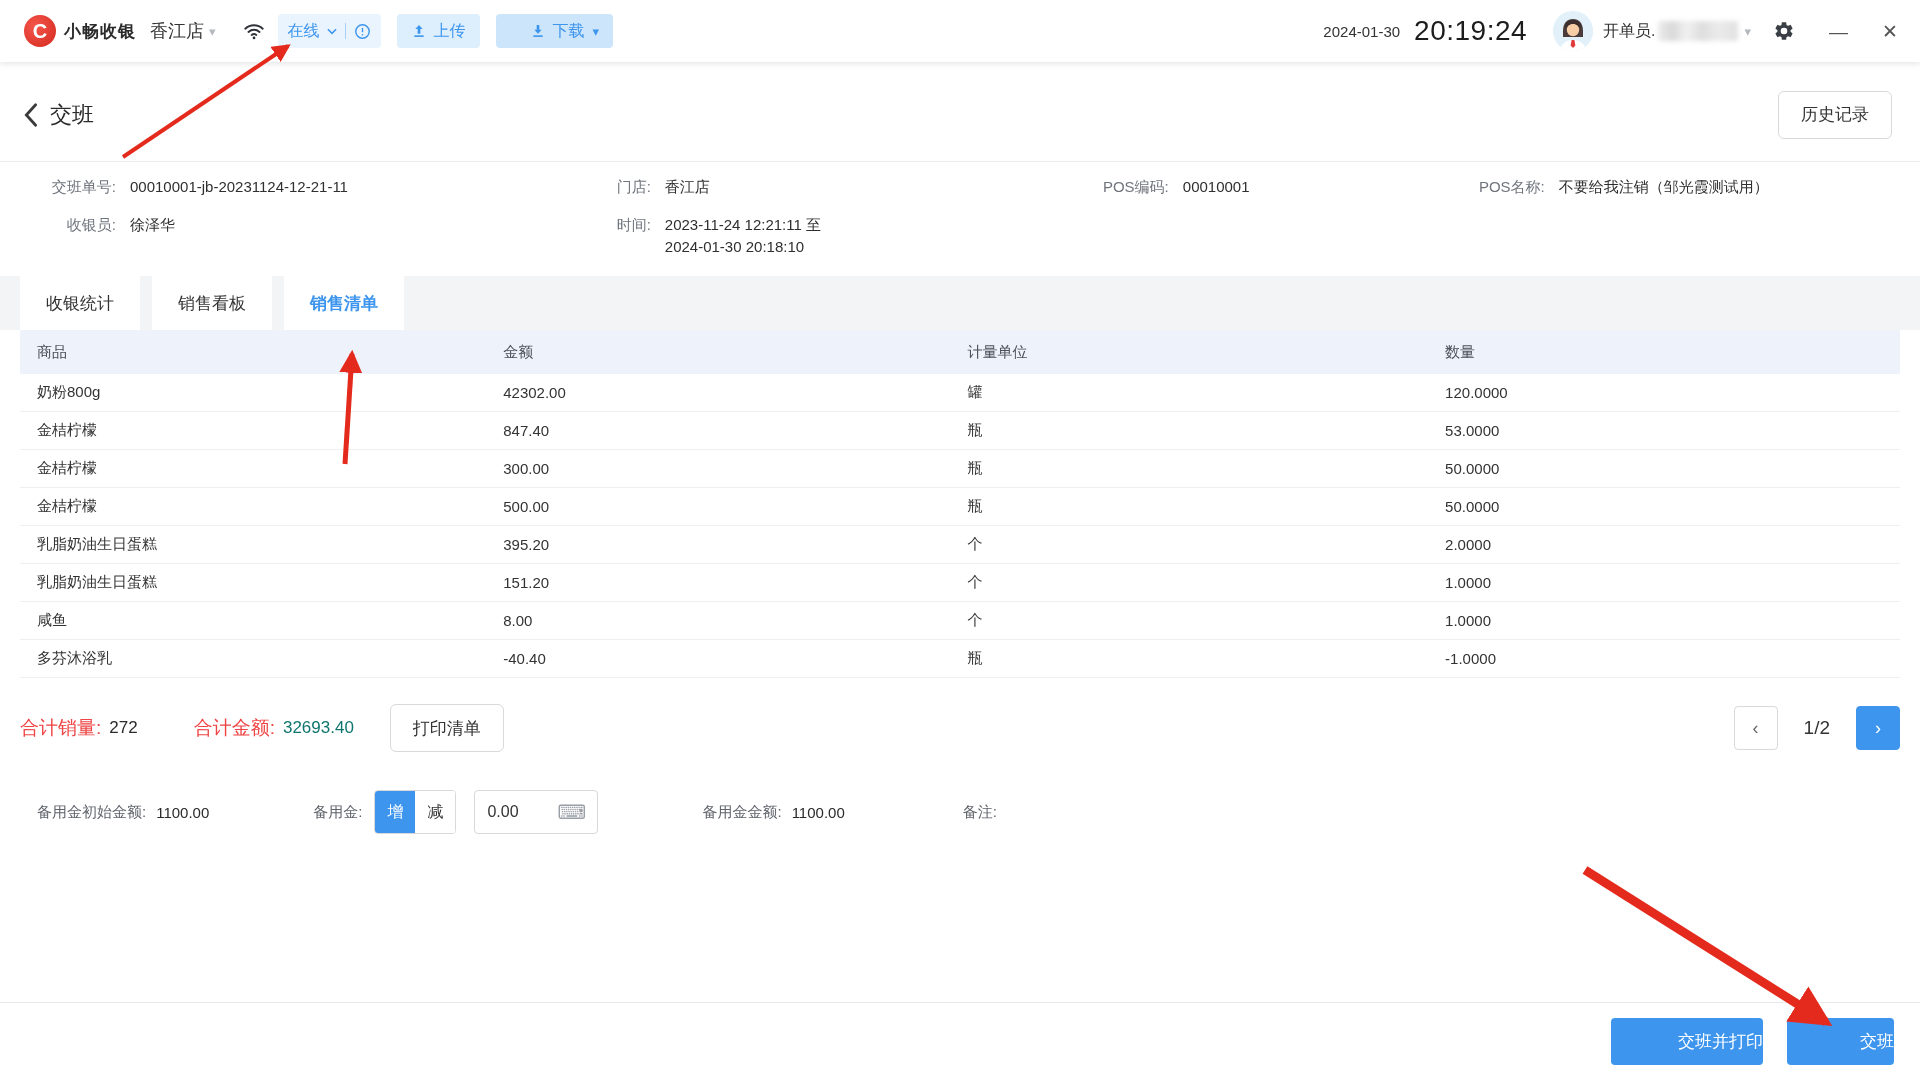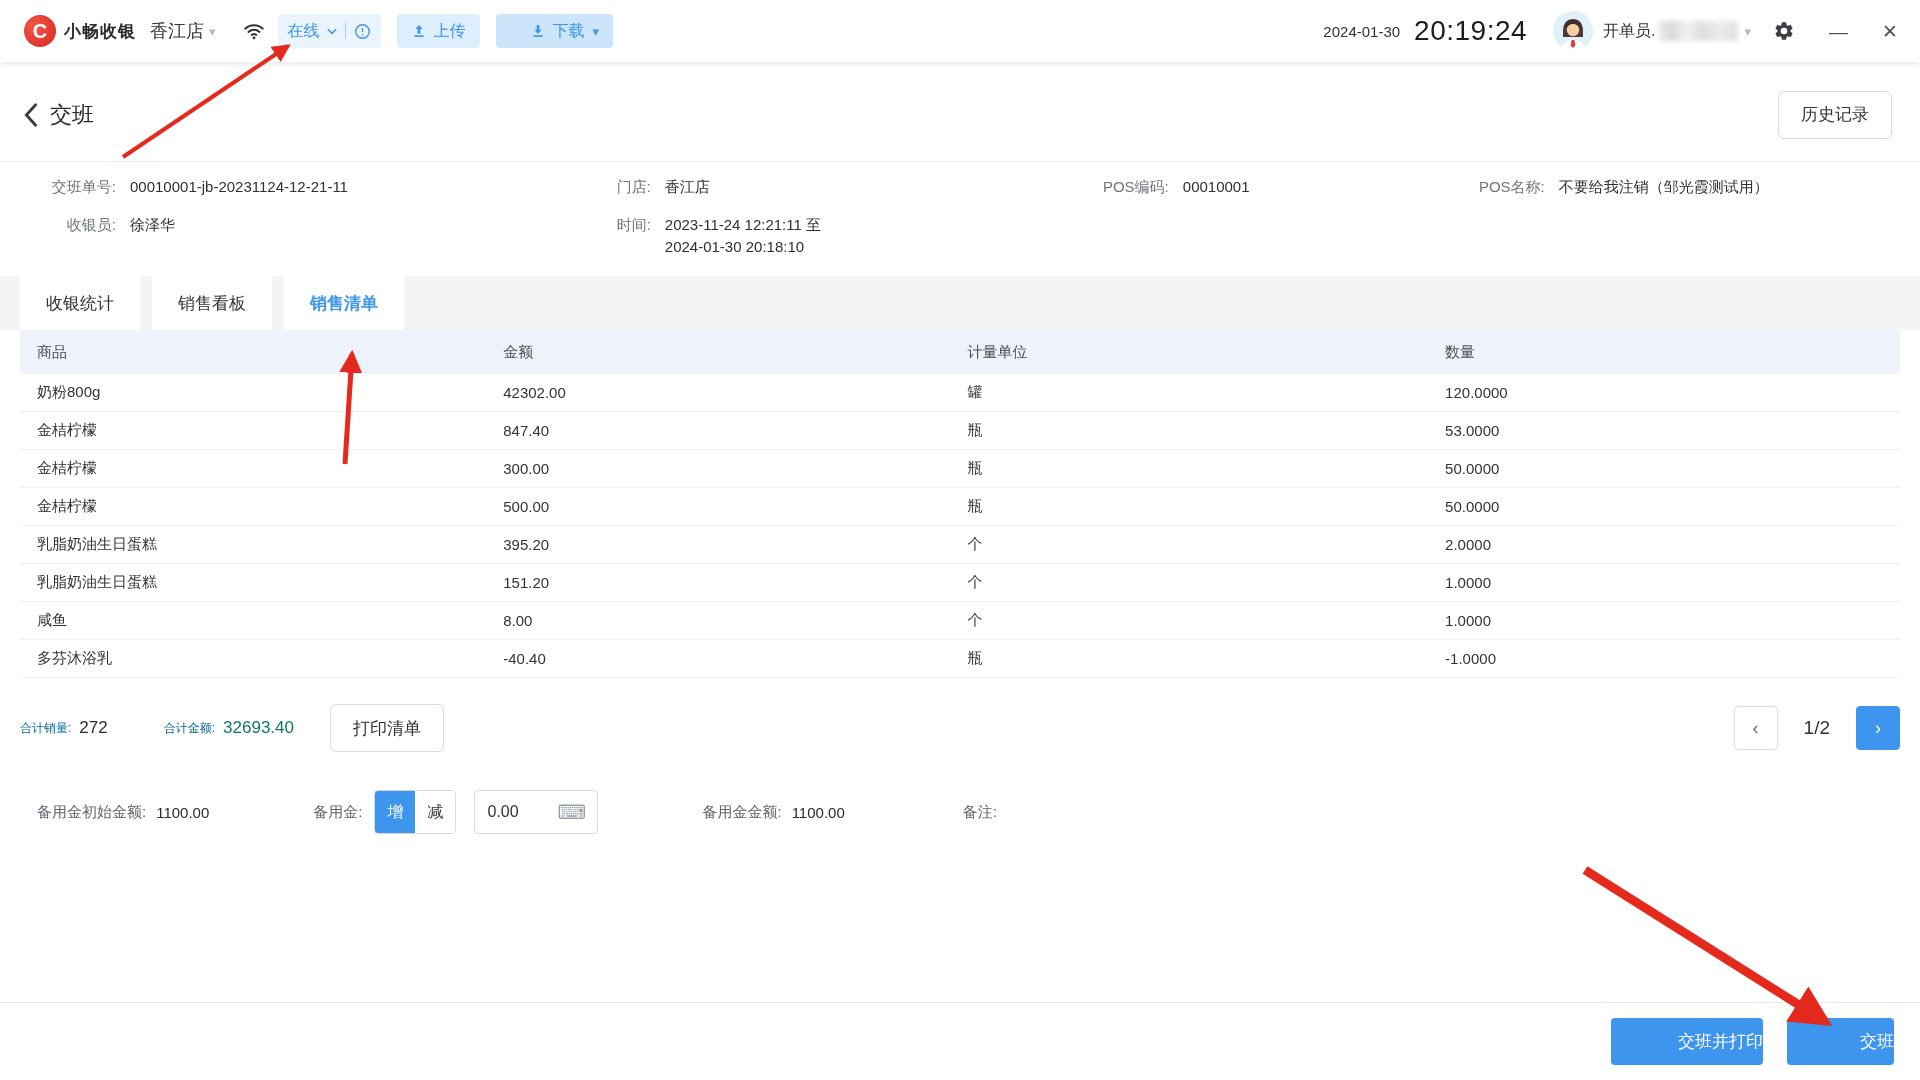--- a/index.html
+++ b/index.html
@@ -63,21 +63,21 @@
   .tbl { padding:0 20px; }
   .tbl-head { display:grid; grid-template-columns:24.8% 24.7% 25.4% auto; background:#eef3fb; height:44px;
               align-items:center; font-size:15px; color:#4a4f57; }
   .tbl-head > div { padding-left:17px; }
   .tbl-row { display:grid; grid-template-columns:24.8% 24.7% 25.4% auto; height:38px; align-items:center;
              font-size:15px; color:#333; border-bottom:1px solid #efefef; }
   .tbl-row > div { padding-left:17px; }
 
   
   .summary { display:flex; align-items:center; padding:0 20px; margin-top:26px; }
-  .sum-label { color:#0369a1; font-size:12px; }
+  .sum-label { color:#ef4444; font-size:19px; }
   .sum-val { color:#2b2b2b; font-size:17px; margin-left:8px; }
   .sum-amount { color:#0f766e; font-size:17px; margin-left:8px; }
   .gap-lg { margin-left:56px; }
   .print-btn { margin-left:36px; background:#fff; border:1px solid #d9d9d9; border-radius:6px; height:48px;
                padding:0 22px; font-size:17px; color:#333; cursor:pointer; font-family:inherit; }
   .pager { margin-left:auto; display:flex; align-items:center; }
   .pg-btn { width:44px; height:44px; border-radius:4px; display:flex; align-items:center; justify-content:center;
             font-size:18px; cursor:pointer; }
   .pg-prev { background:#fff; border:1px solid #d9d9d9; color:#666; }
   .pg-num { margin:0 26px; font-size:19px; color:#333; }

